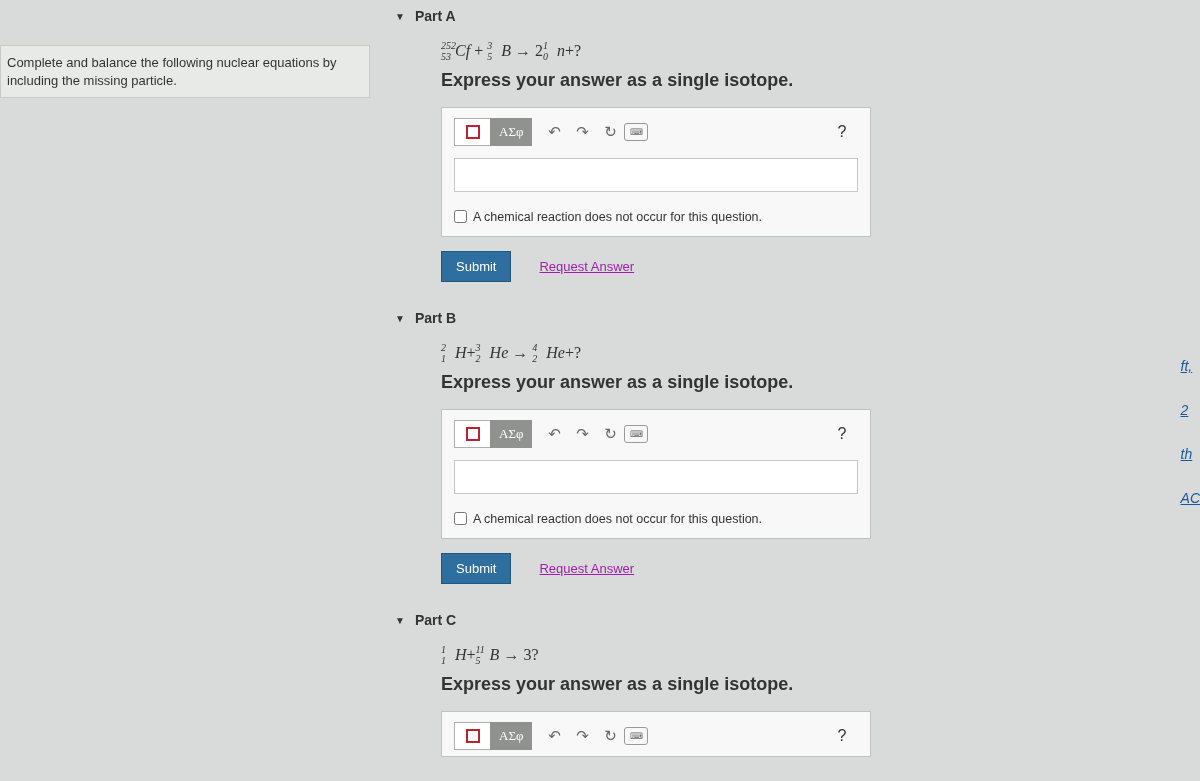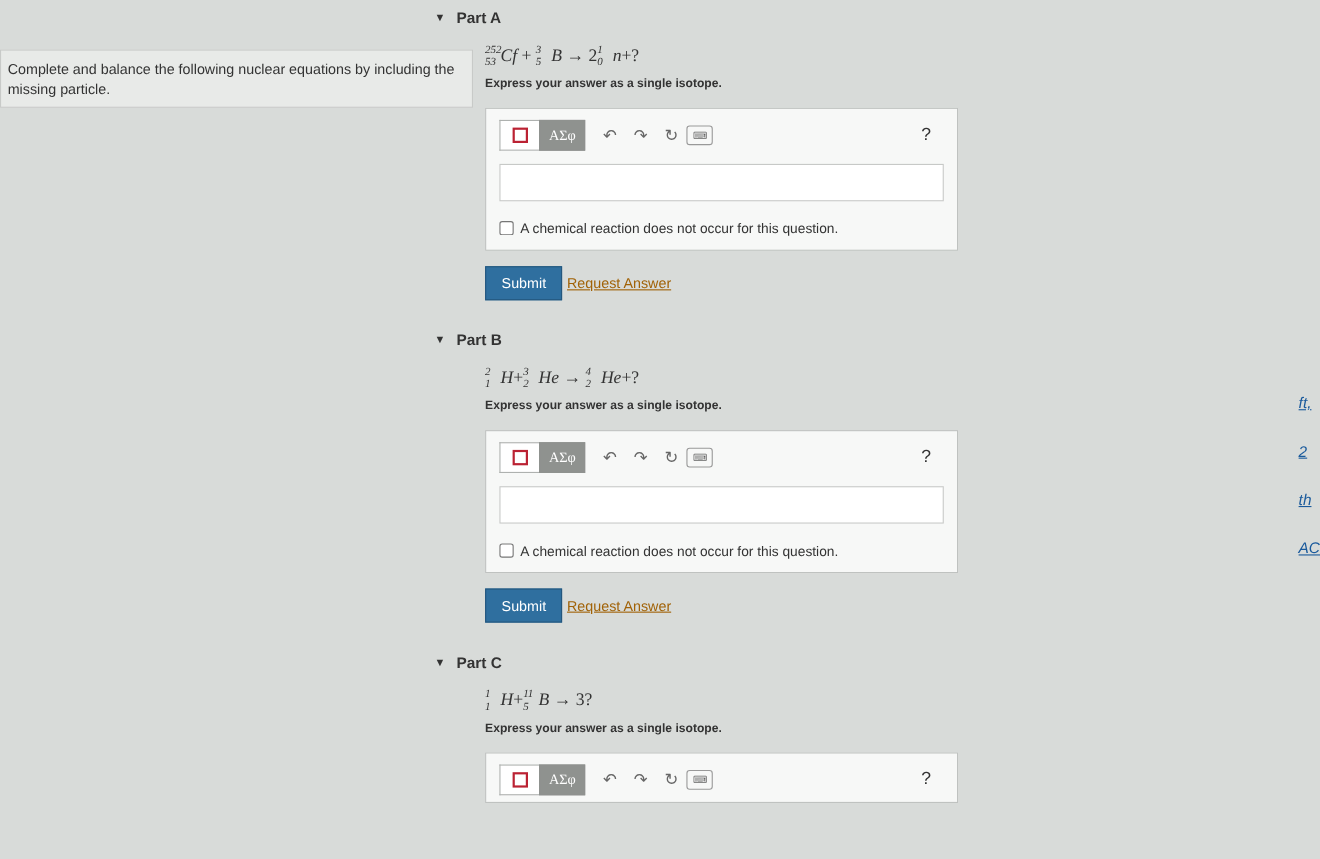--- a/index.html
+++ b/index.html
@@ -10,21 +10,21 @@
     height: 781px;
     overflow: hidden;
     position: relative;
     font-size: 13px;
     color: #333;
   }
   .sidebar-instruction {
     position: absolute;
     left: 0;
     top: 45px;
-    width: 430px;
+    width: 370px;
     padding: 8px 10px 8px 6px;
     background: #e8eae8;
     border: 1px solid #c8cac8;
     font-size: 13px;
     line-height: 1.35;
   }
   .main {
     position: absolute;
     left: 415px;
     top: 8px;
@@ -44,21 +44,21 @@
   .equation {
     font-family: "Times New Roman", serif;
     font-size: 16px;
     margin: 6px 0 10px 26px;
   }
   .nuc { display:inline-block; position:relative; padding-left:14px;font-style:italic;}
   .nuc .mass{position:absolute;left:0;top:-2px;font-size:10px;}
   .nuc .atom{position:absolute;left:0;bottom:-2px;font-size:10px;}
   .instr {
     font-weight: bold;
-    font-size: 11px;
+    font-size: 18px;
     margin: 0 0 16px 26px;
   }
   .answer-box {
     border: 1px solid #bfc2c0;
     background: #f7f8f7;
     margin-left: 26px;
     width: 430px;
     padding: 0;
   }
   .toolbar {
@@ -106,32 +106,32 @@
     background:#fff;
   }
   .chk-row {
     display:flex;gap:6px;
     padding: 8px 12px 12px 12px;
     font-size:12.5px;
   }
   .chk-row input{width:13px;height:13px;}
   .submit-row {
     margin: 14px 0 0 26px;
-    display:flex; gap:4px; align-items:center;
+    display:flex; gap:28px; align-items:center;
   }
   .btn-submit {
     background:#2f6f9f;
     color:#fff;
     border:1px solid #24577e;
     padding:7px 14px;
     font-size:13px;
     cursor:pointer;
   }
   .link-request {
-    color:#a16207;
+    color:#a21caf;
     text-decoration: underline;
     font-size:13px;
     cursor:pointer;
     text-align:right;
   }
   .right-fragments {
     position:absolute; right:0; top:330px;
     font-size:14px; color:#1a5a9c; text-decoration:underline;font-style:italic;
   }
   .right-fragments div{margin:28px 0;}

